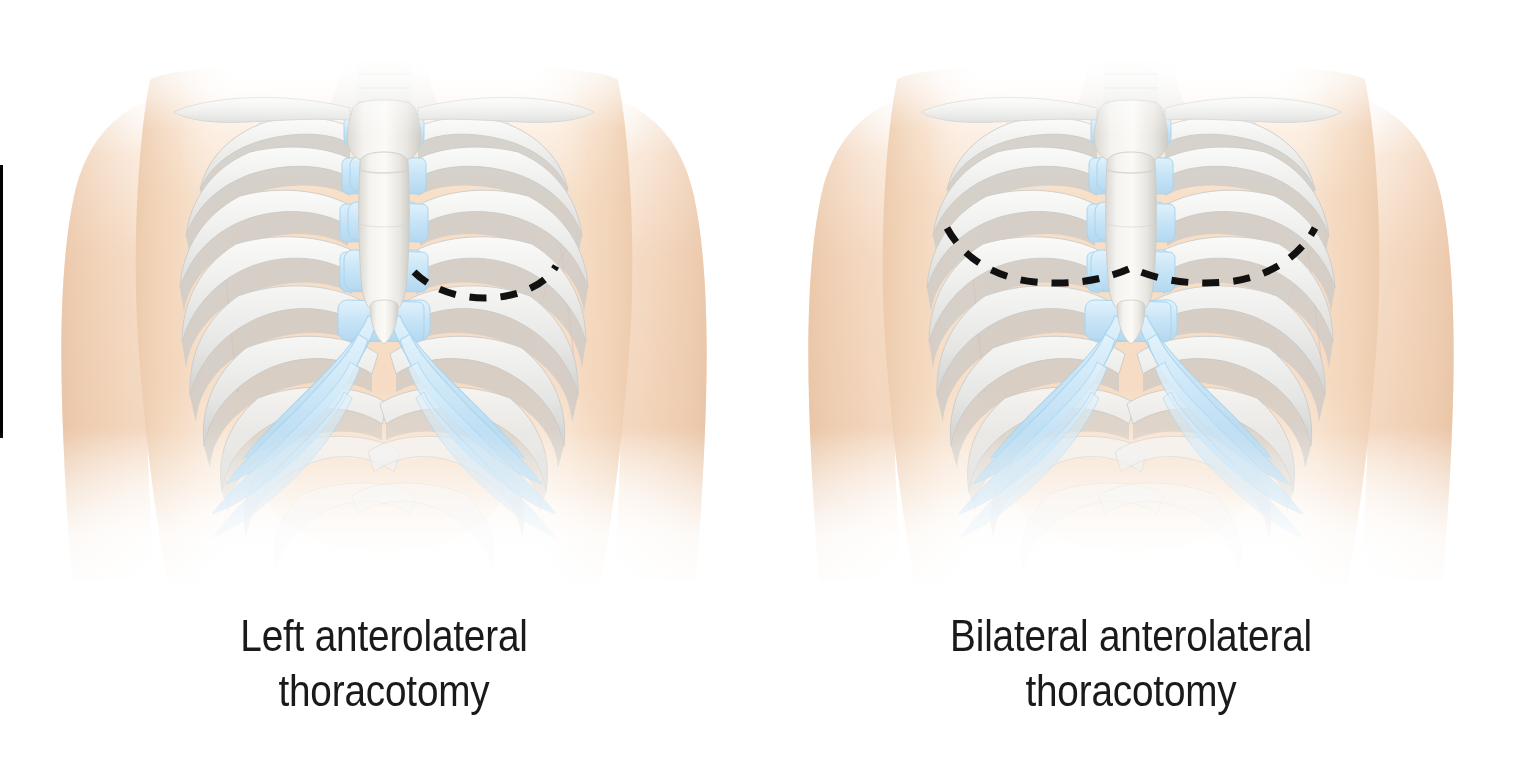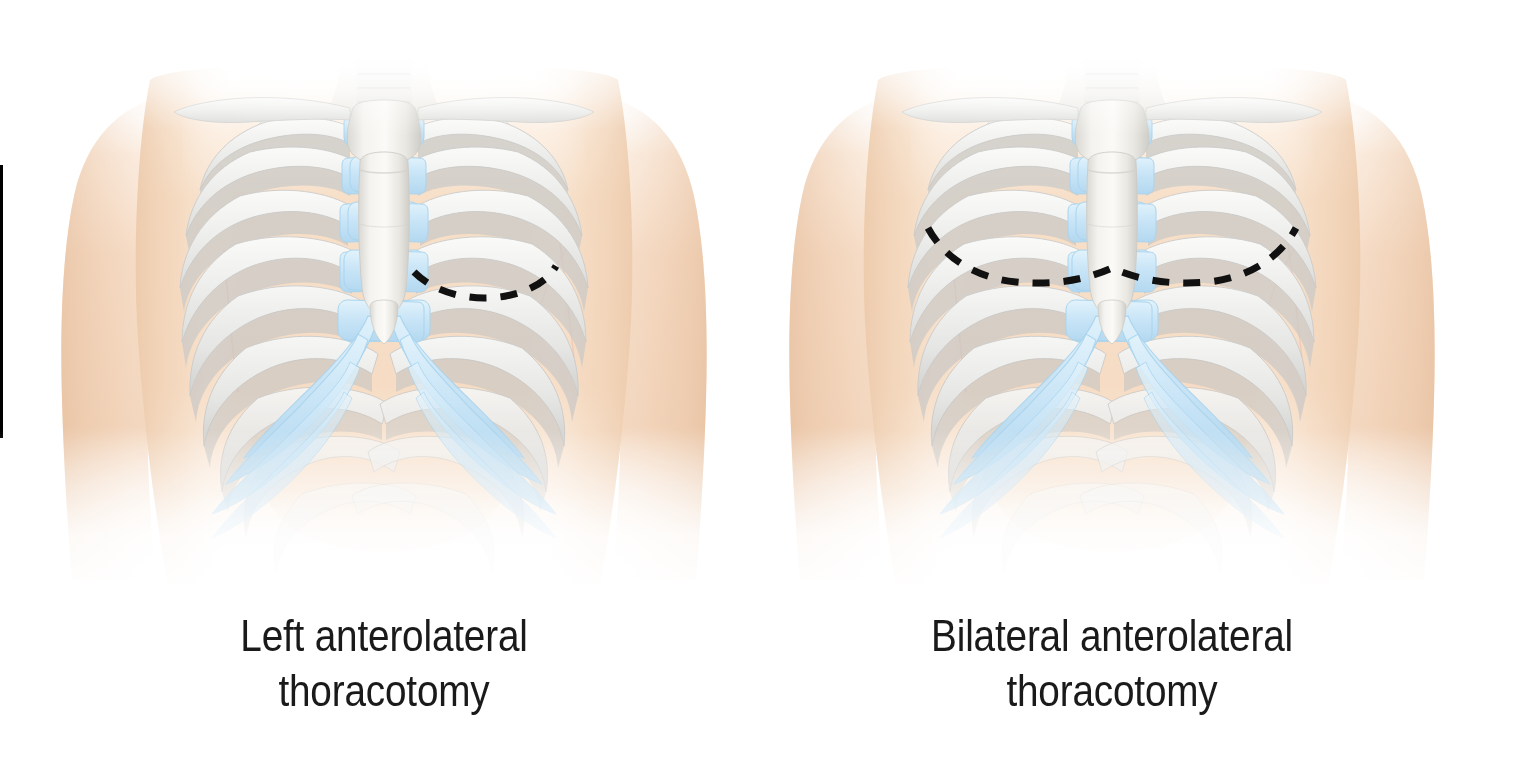--- a/index.html
+++ b/index.html
@@ -21,21 +21,21 @@
     height: 760px;
     background: #ffffff;
   }
   .panel {
     position: absolute;
     top: 0;
     height: 760px;
     width: 768px;
   }
   #panel-left  { left: 0; }
-  #panel-right { left: 728px; }
+  #panel-right { left: 747px; }
 
   .illustration {
     position: absolute;
     top: 0;
     left: 0;
     width: 768px;
     height: 600px;
   }
   .illustration svg {
     display: block;

